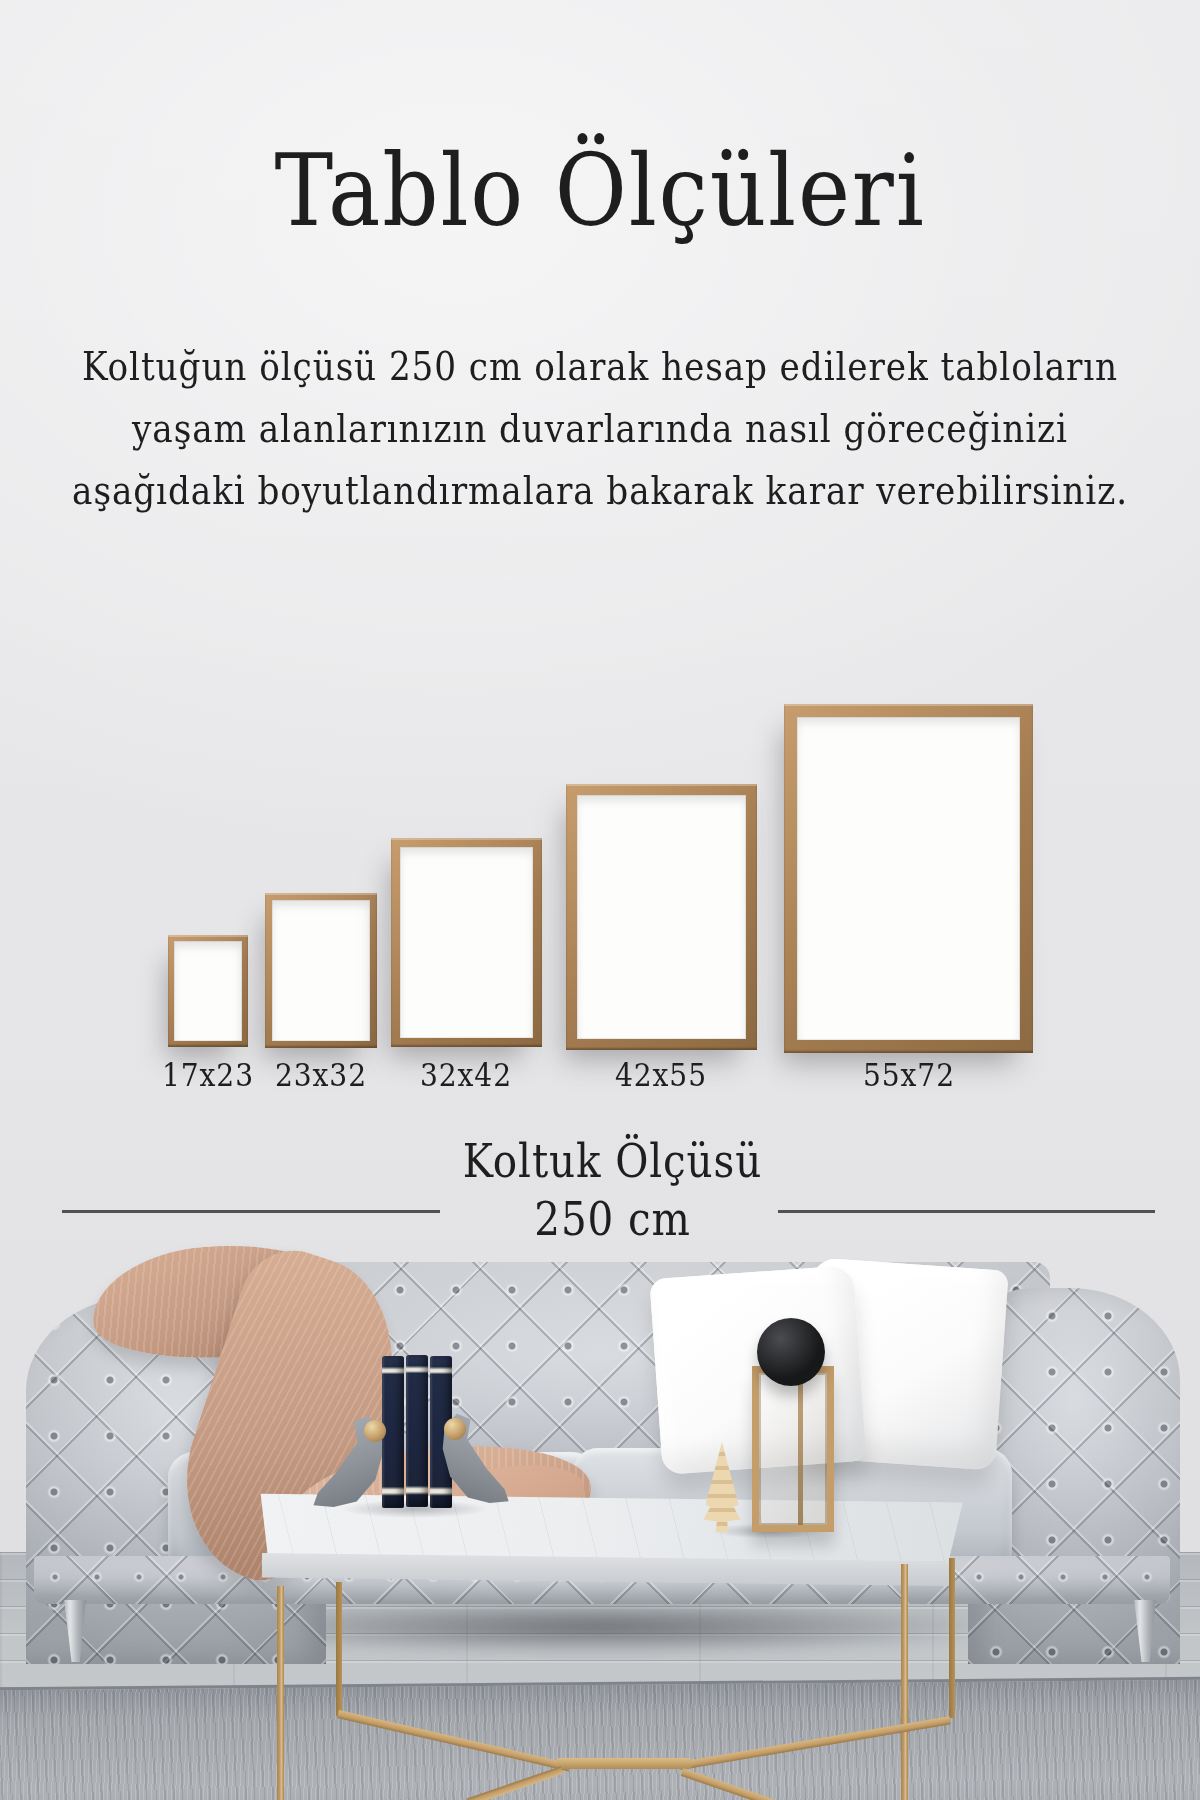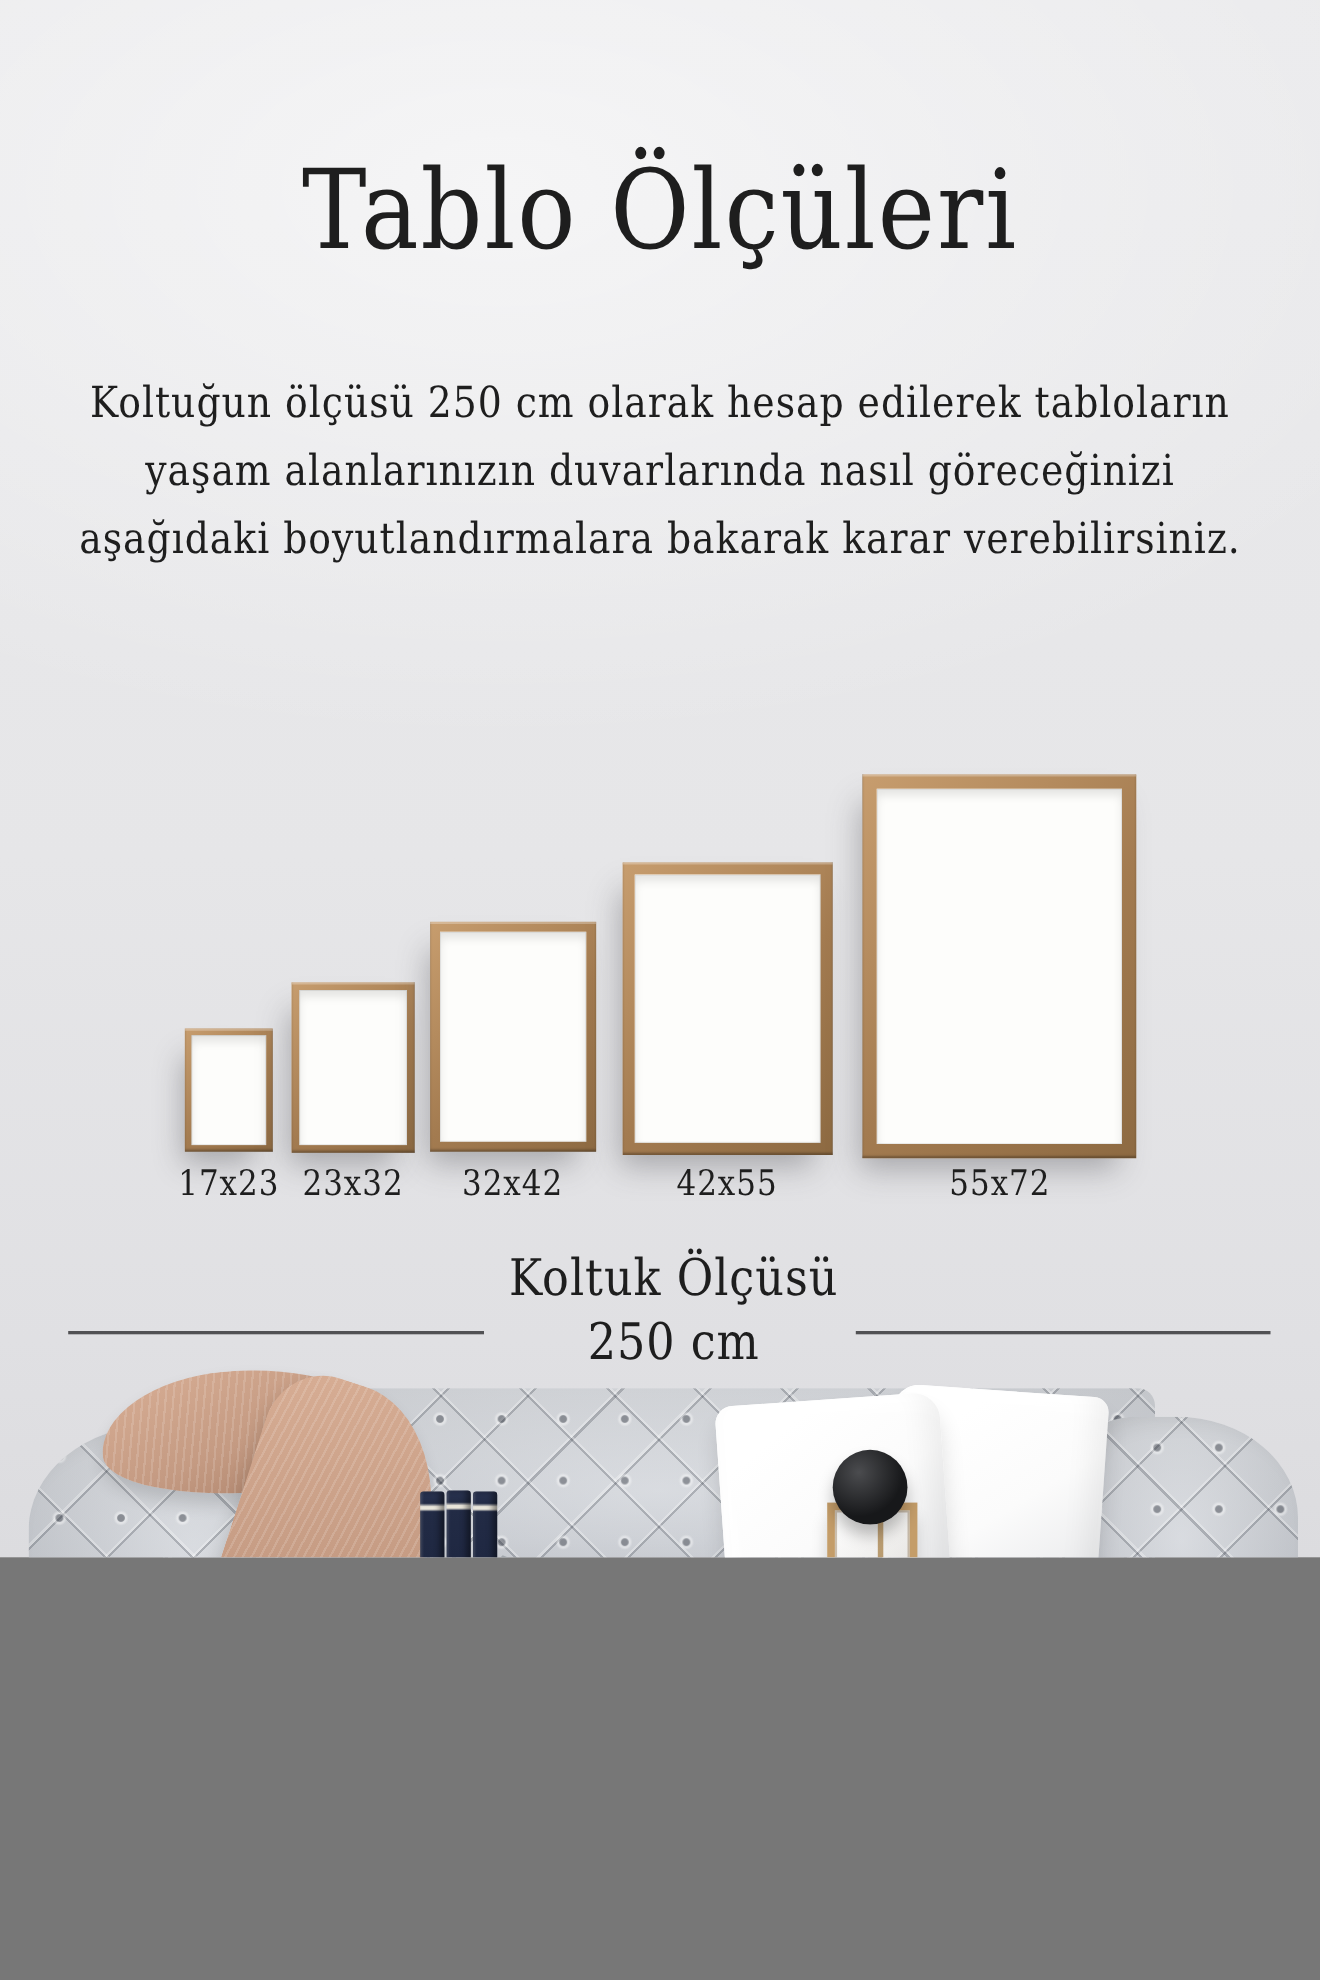--- a/index.html
+++ b/index.html
@@ -1,16 +1,16 @@
 <!DOCTYPE html>
 <html style="--wall: #eaeaec; --text: #1e1e1e; --rule: #515154; --wood: #b48b5e; --wood-dark: #8d6a42; --mat: #fdfdfb; --sofa: #c6cad1; --chrome: #aeb2b6; --blanket: #c49a82; --blanket-light: #d6ac93; --pillow: #fbfbfb; --gold: #c49d69; --sphere: #17181a; --book: #222b45; --bookend: #8d9399; --marble: #eceef0; --floor: #c2c6c9; --rug: #a2a6ab;"><head>
 <meta charset="utf-8">
 <style>
   html,body{margin:0;padding:0;background:#777;}
-  .canvas{position:relative;width:1200px;height:1416px;margin:0 auto;overflow:hidden;
+  .canvas{position:relative;width:1200px;height:1800px;margin:0 auto;overflow:hidden;
     font-family:"DejaVu Serif", "Liberation Serif", serif;
     background:
       radial-gradient(130% 60% at 38% 12%, rgba(255,255,255,.55) 0%, rgba(255,255,255,0) 60%),
       linear-gradient(180deg, var(--wall,#eaeaec) 0%, #e6e6e8 55%, #e0e0e3 86%, #dcdcdf 100%);}
   .condensed{transform:scaleX(.88);transform-origin:center;}
   
   .title{position:absolute;top:138px;left:0;width:1200px;text-align:center;
     font-size:100px;line-height:1.05;color:var(--text,#1e1e1e);letter-spacing:2px;font-weight:400;}
   .desc{position:absolute;top:336px;left:0;width:1200px;text-align:center;
     font-size:39px;line-height:62px;color:var(--text,#1e1e1e);letter-spacing:1px;}

